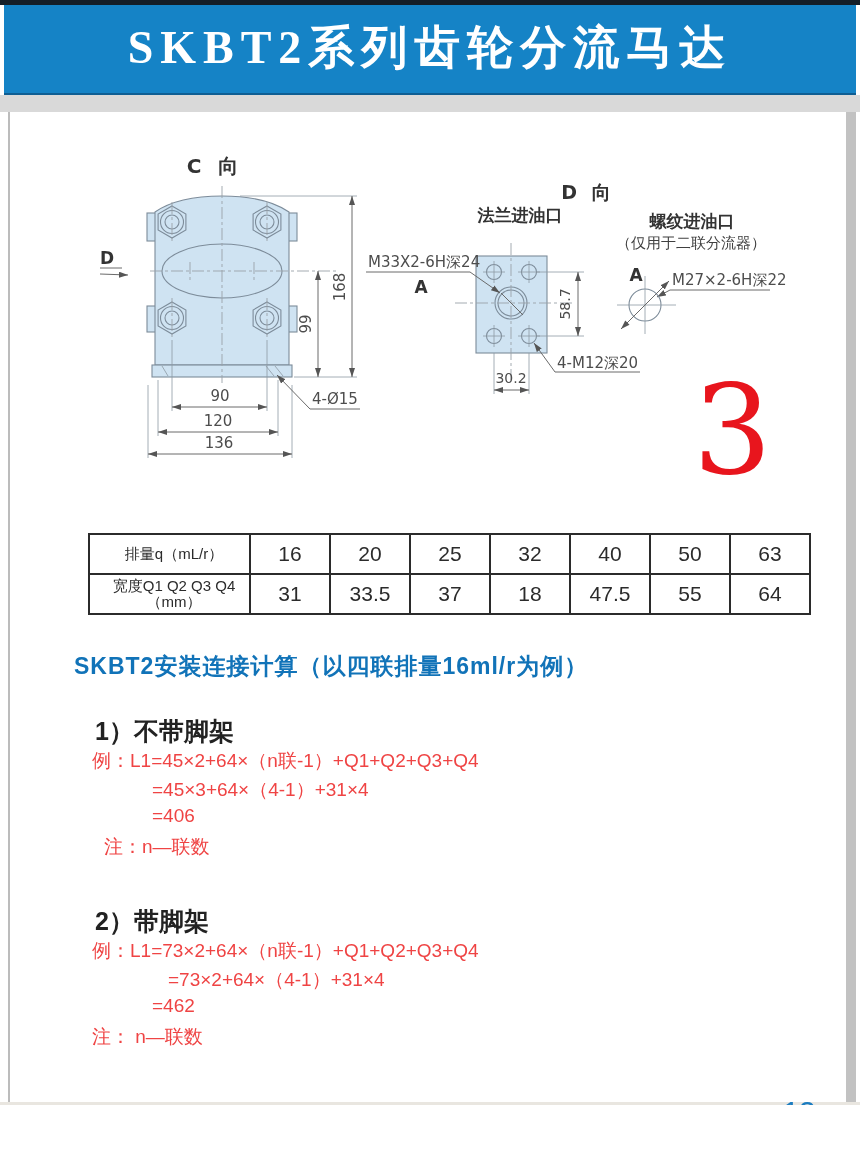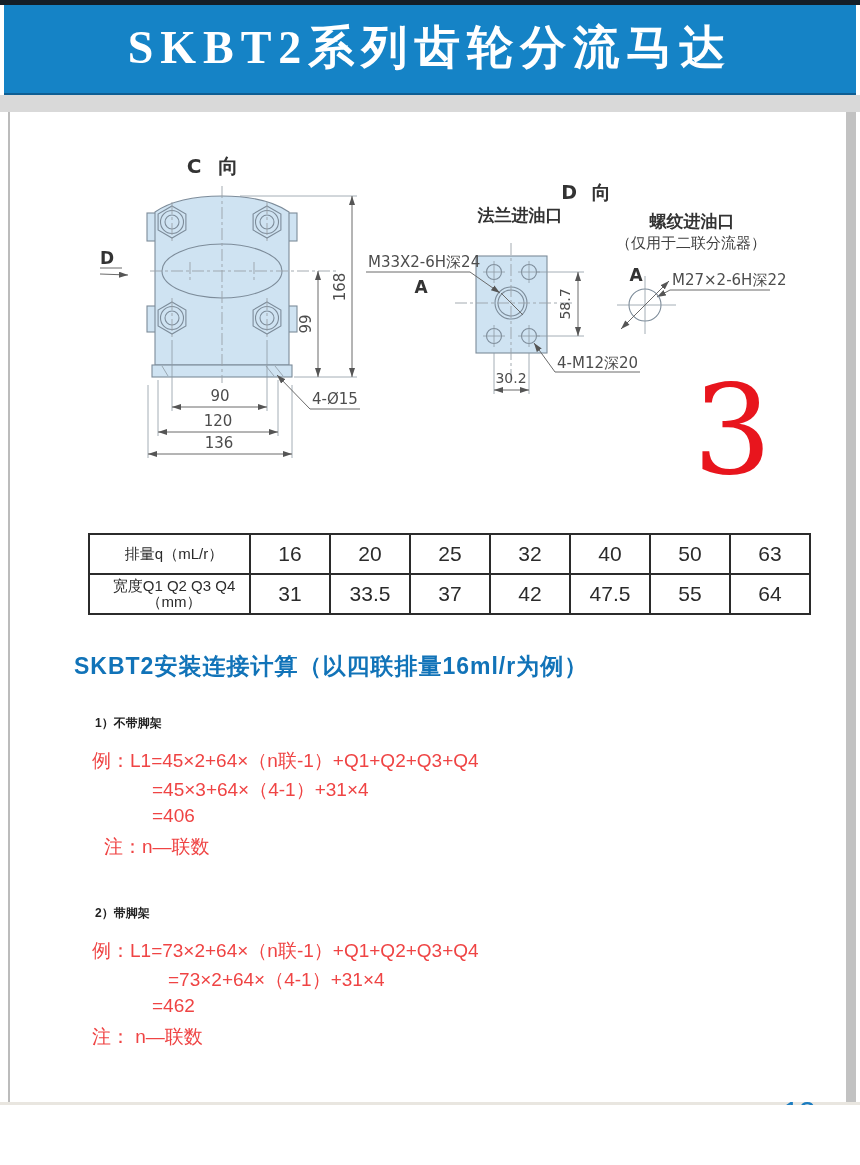--- a/index.html
+++ b/index.html
@@ -32,21 +32,21 @@
 
   table.spec{position:absolute;left:88px;top:533px;border-collapse:collapse;}
   table.spec td{border:2px solid #2b2b2b;text-align:center;vertical-align:middle;
         color:#2b2b2b;background:#ffffff;}
   td.rowlab{width:148px;height:36px;font-size:15px;line-height:1.1;padding-left:10px;}
   td.val{width:76px;height:36px;font-size:21px;}
 
   .calc-heading{position:absolute;left:74px;top:651px;color:#1173b8;font-size:23px;
         font-weight:bold;letter-spacing:1px;}
   .calc{position:absolute;color:#ef4444;font-size:19px;white-space:nowrap;}
-  .calc-title{font-weight:bold;color:#222222;font-size:12px;}
+  .calc-title{font-weight:bold;color:#222222;font-size:25px;}
 
   .footer-company{position:absolute;left:85px;top:1112px;color:#e21014;font-size:23px;
         font-weight:bold;letter-spacing:1px;}
   .footer-page{position:absolute;left:783px;top:1096px;color:#1b7cc0;font-size:29px;}
 </style>
 </head>
 <body>
 
 <div class="page">
 
@@ -231,21 +231,21 @@
       <td class="val">63</td>
     </tr>
     <tr>
       <td class="rowlab">
         <div>宽度Q1 Q2 Q3 Q4</div>
         <div>（mm）</div>
       </td>
       <td class="val">31</td>
       <td class="val">33.5</td>
       <td class="val">37</td>
-      <td class="val">42</td>
+      <td class="val">18</td>
       <td class="val">47.5</td>
       <td class="val">55</td>
       <td class="val">64</td>
     </tr>
   </tbody>
     </table>
 
   <div class="calc-heading">SKBT2安装连接计算（以四联排量16ml/r为例）</div>
 
   <div class="calc calc-title" style="left:95px;top:715px;">1）不带脚架</div>

